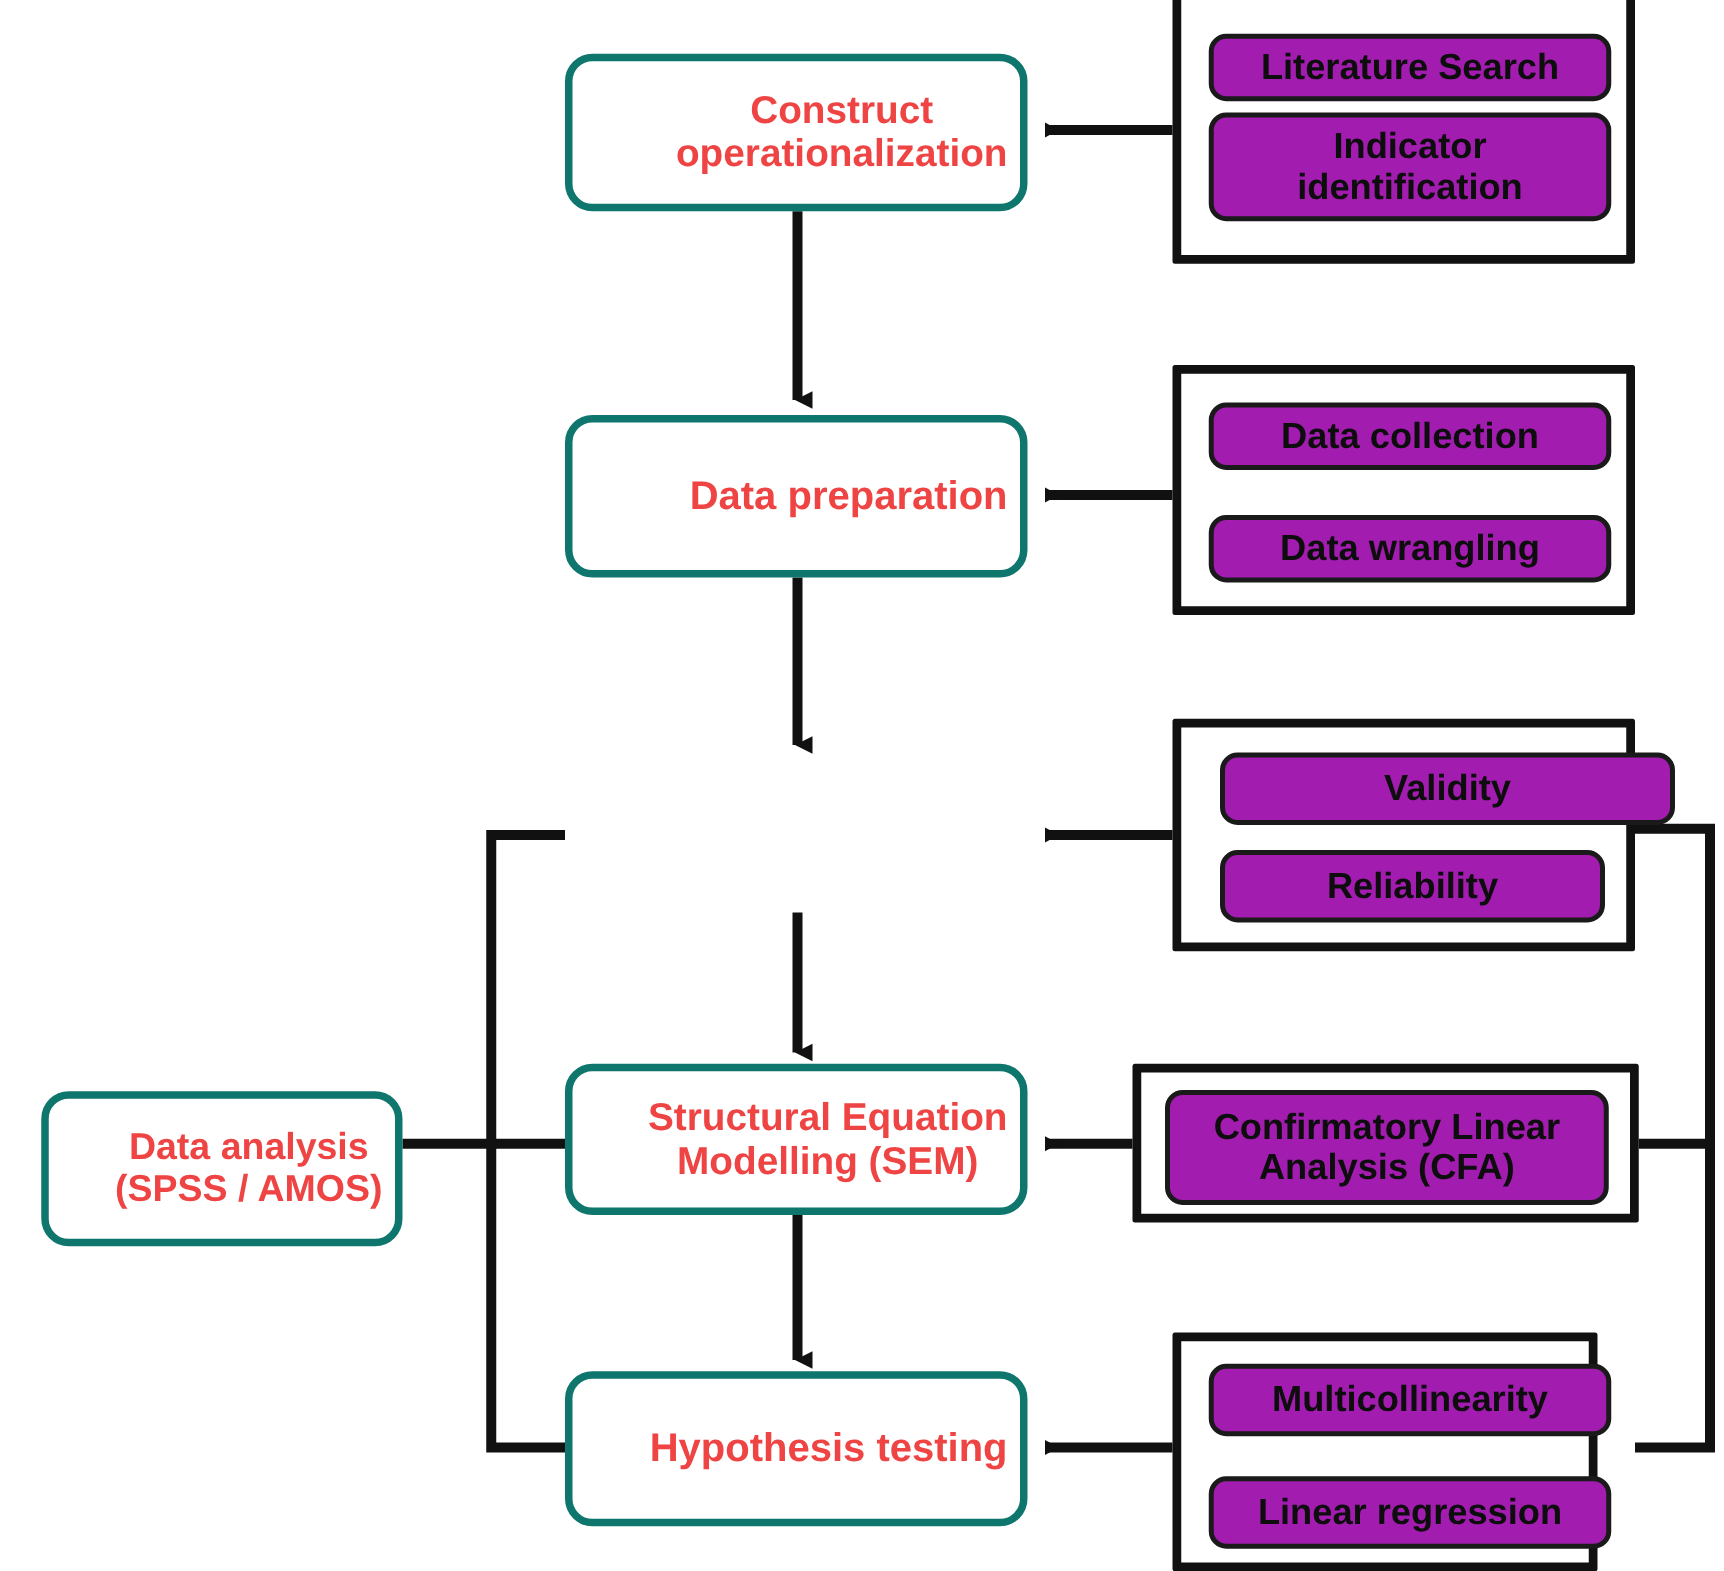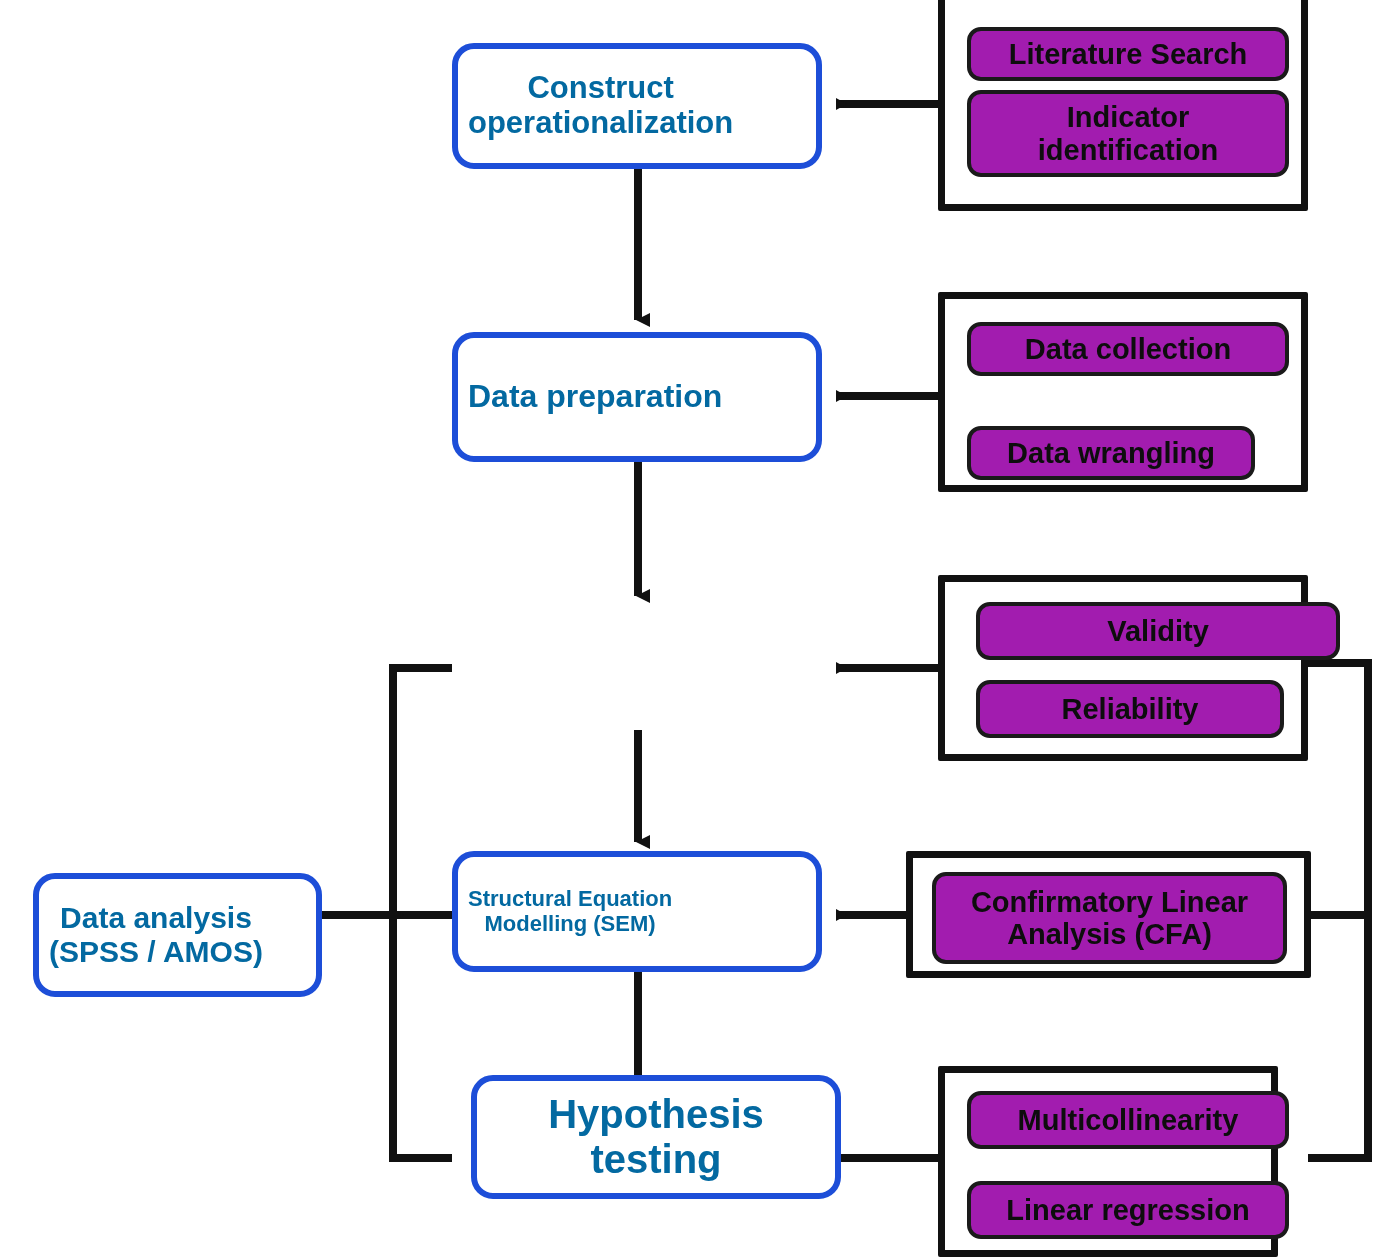--- a/index.html
+++ b/index.html
@@ -1,23 +1,23 @@
 <!DOCTYPE html>
 <html><head>
 <meta charset="utf-8">
 <style>
   html,body{margin:0;padding:0;background:#ffffff;}
   #stage{position:relative;width:1379px;height:1257px;background:#ffffff;
          font-family:"Liberation Sans",sans-serif;overflow:hidden;}
   svg.wires{position:absolute;left:0;top:0;width:1379px;height:1257px;}
 
   .node{position:absolute;box-sizing:border-box;background:#ffffff;
-        border:6px solid #1d4ed8;border-radius:22px;
-        display:flex;align-items:center;justify-content:flex-start;text-align:center;
-        font-weight:bold;color:#0369a1;line-height:1.12;}
+        border:6px solid #0f766e;border-radius:22px;
+        display:flex;align-items:center;justify-content:flex-end;text-align:center;
+        font-weight:bold;color:#ef4444;line-height:1.12;}
   .node span{display:block;padding:0 10px;}
 
   .group{position:absolute;box-sizing:border-box;background:#ffffff;
          border:7px solid #111111;border-radius:2px;}
   .sub{position:absolute;box-sizing:border-box;background:#a21caf;
        border:4px solid #1a1a1a;border-radius:14px;
        display:flex;align-items:center;justify-content:center;text-align:center;
        font-weight:bold;color:#0d0d0d;line-height:1.12;}
   .sub span{display:block;padding:0 6px;}
 </style>
@@ -68,46 +68,46 @@
 
   <div class="node" style="left:452px;top:43px;width:370px;height:126px;font-size:31px;">
     <span><b>Construct</b><br><b>operationalization</b></span>
   </div>
 
   <div class="node" style="left:452px;top:332px;width:370px;height:130px;font-size:32px;">
     <span>Data preparation</span>
   </div>
 
 
-  <div class="node" style="left:452px;top:851px;width:370px;height:121px;font-size:22px;">
+  <div class="node" style="left:452px;top:851px;width:370px;height:121px;font-size:31px;">
     <span><b>Structural Equation</b><br><b>Modelling (SEM)</b></span>
   </div>
 
-  <div class="node" style="left:452px;top:1075px;width:370px;height:124px;font-size:40px;margin-left:19px;">
+  <div class="node" style="left:452px;top:1097px;width:370px;height:124px;font-size:32px;">
     <span>Hypothesis testing</span>
   </div>
 
   <div class="node" style="left:33px;top:853px;width:289px;height:124px;font-size:30px;margin-top:20px;">
     <span><b>Data analysis</b><br><b>(SPSS / AMOS)</b></span>
   </div>
 
   <div class="group" style="left:938px;top:-10px;width:370px;height:221px;">
     <div class="sub" style="left:22px;top:30px;width:322px;height:54px;font-size:29px;">
       <span>Literature Search</span>
     </div>
     <div class="sub" style="left:22px;top:93px;width:322px;height:87px;font-size:29px;">
       <span><b>Indicator</b><br><b>identification</b></span>
     </div>
   </div>
 
   <div class="group" style="left:938px;top:292px;width:370px;height:200px;">
     <div class="sub" style="left:22px;top:23px;width:322px;height:54px;font-size:29px;">
       <span>Data collection</span>
     </div>
-    <div class="sub" style="left:22px;top:127px;width:288px;height:54px;font-size:29px;">
+    <div class="sub" style="left:22px;top:113px;width:322px;height:54px;font-size:29px;">
       <span>Data wrangling</span>
     </div>
   </div>
 
   <div class="group" style="left:938px;top:575px;width:370px;height:186px;">
     <div class="sub" style="left:31px;top:20px;width:364px;height:58px;font-size:29px;">
       <span>Validity</span>
     </div>
     <div class="sub" style="left:31px;top:98px;width:308px;height:58px;font-size:29px;">
       <span>Reliability</span>

